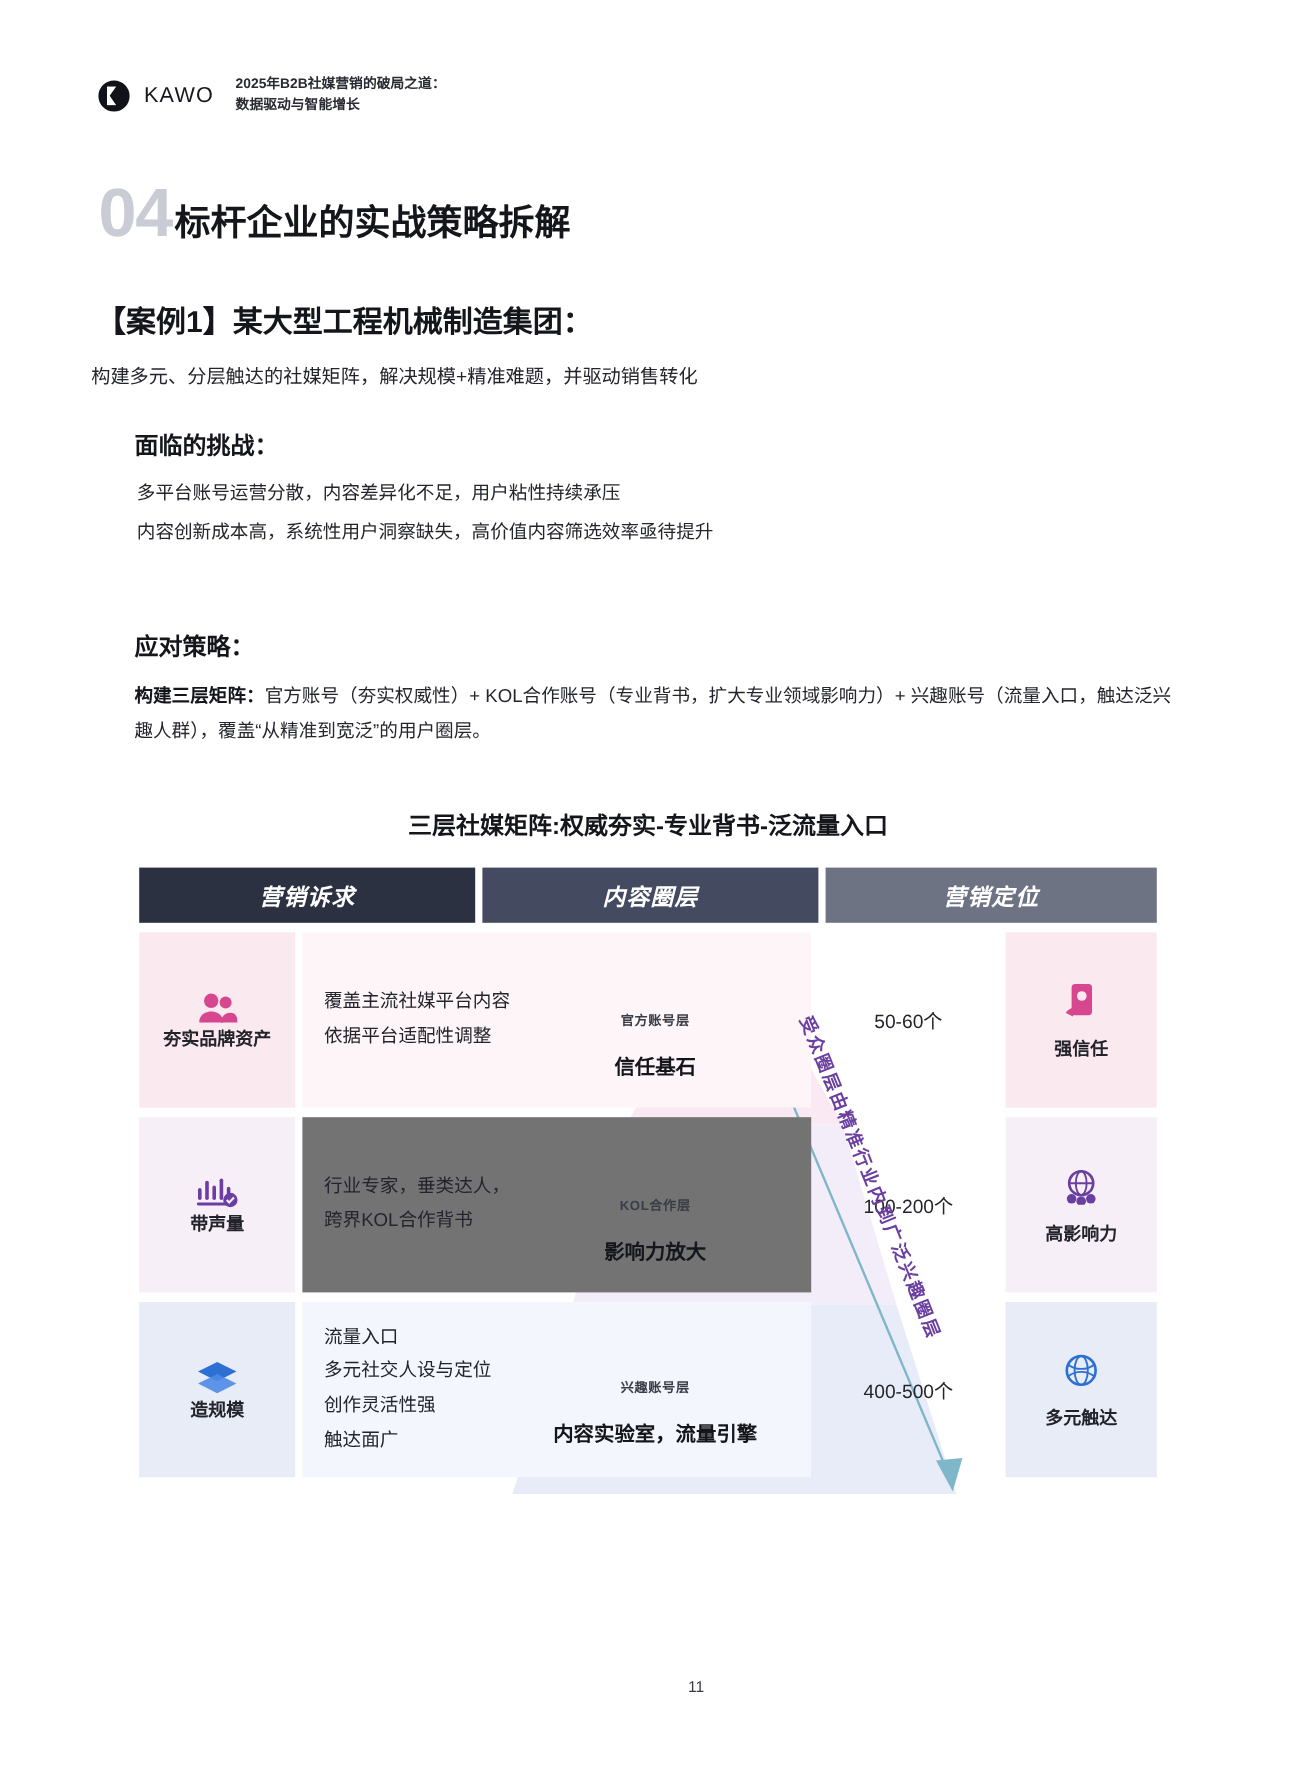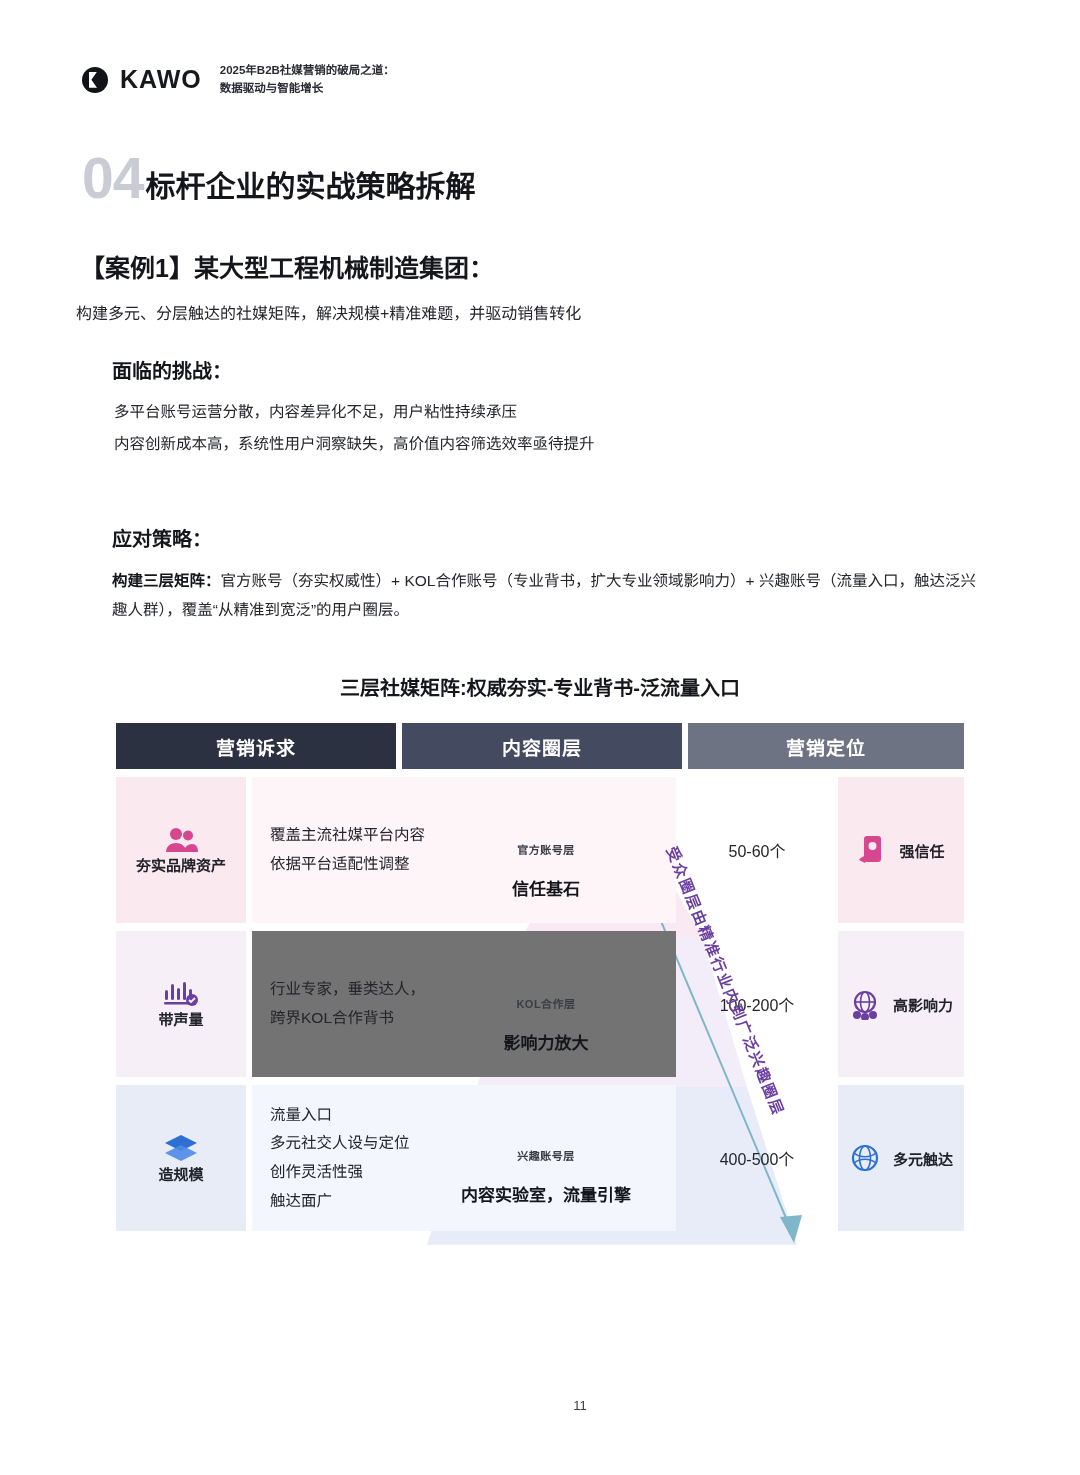--- a/index.html
+++ b/index.html
@@ -37,22 +37,22 @@
     content: "";
     position: absolute;
     left: 7px;
     top: 5px;
     width: 8px;
     height: 16px;
     background: #ffffff;
     clip-path: polygon(0 0, 100% 0, 30% 50%, 100% 100%, 0 100%);
   }
   .logo-text {
-    font-size: 25px;
-    font-weight: bold;
+    font-size: 18px;
+    font-weight: normal;
     letter-spacing: 1px;
     color: #17181d;
     text-align: right;
   }
   .header-sub {
     font-size: 11.5px;
     line-height: 1.55;
     color: #2a2b33;
     font-weight: bold;
     margin-left: 6px;
@@ -147,20 +147,21 @@
     left: 116px;
     width: 848px;
     height: 524px;
   }
 
   
   .mhead {
     display: flex;
     gap: 6px;
     height: 46px;
+    font-style: italic;
   }
   .mhead > div {
     color: #ffffff;
     font-size: 19px;
     font-weight: bold;
     display: flex;
     align-items: center;
     justify-content: center;
     letter-spacing: 1px;
   }
@@ -202,21 +203,21 @@
     width: 150px;
     display: flex;
     align-items: center;
     justify-content: center;
     font-size: 16px;
     color: #24252c;
   }
   .cell-right {
     flex: 1;
     display: flex;
-    flex-direction: row;
+    flex-direction: column;
     align-items: center;
     justify-content: center;
     gap: 12px;
     font-size: 15px;
     font-weight: bold;
     color: #23242b;
     text-align: right;
   }
 
   .row1 .cell-icon, .row1 .cell-right { background: #fbe9f0; }

